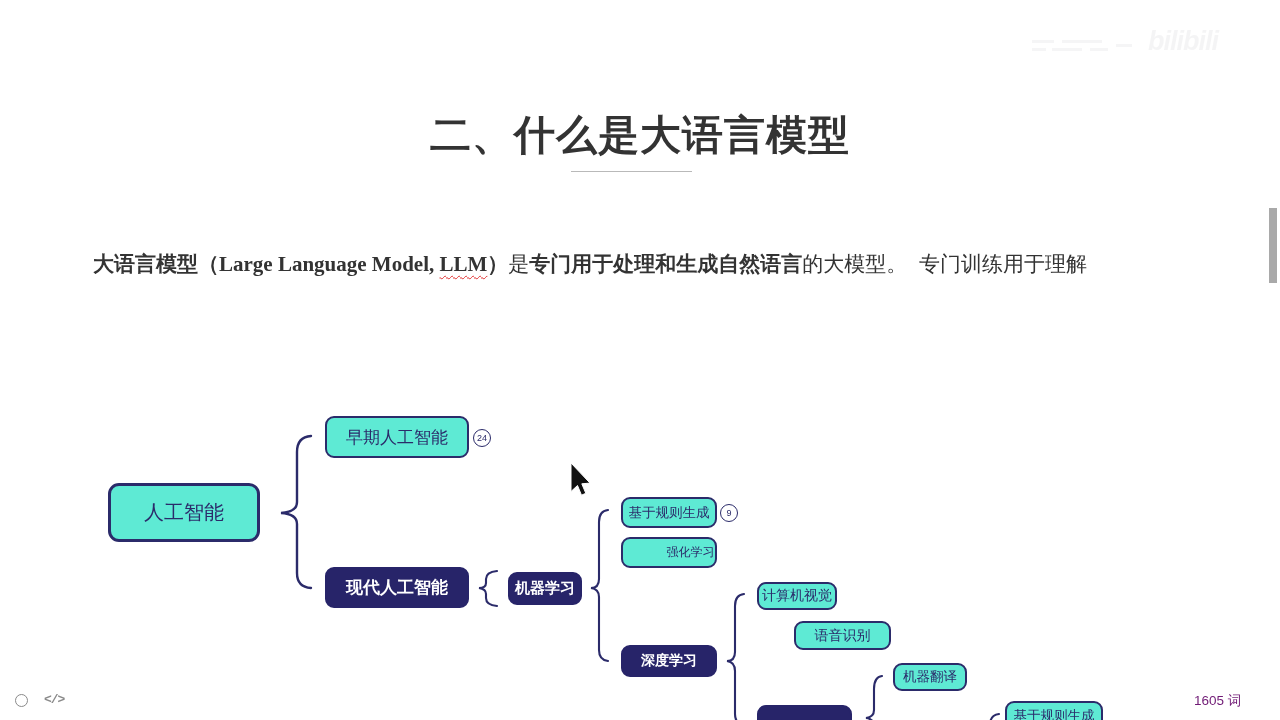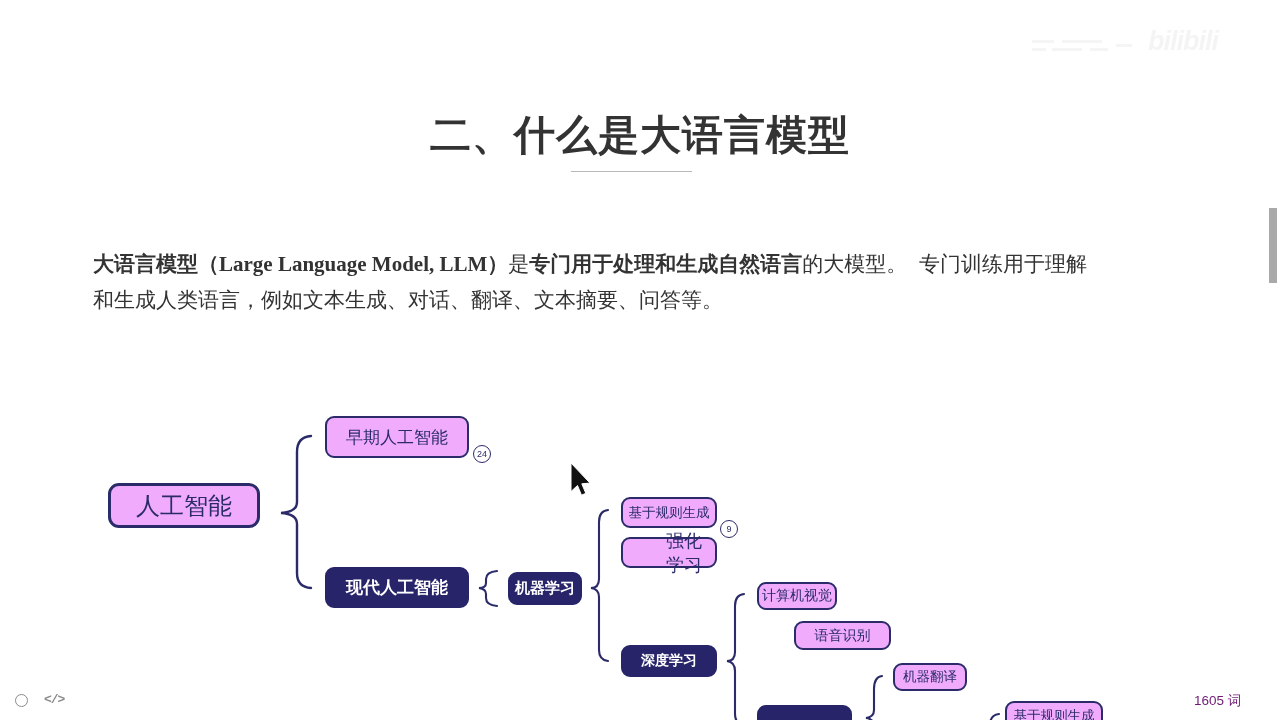--- a/index.html
+++ b/index.html
@@ -32,30 +32,30 @@
   
   .h1 { position:absolute; left:0; top:108px; width:1280px; text-align:center;
         font-size:41px; font-weight:600; color:#333; letter-spacing:1px; }
   .h1-underline { position:absolute; left:571px; top:171px; width:121px; height:1px; background:#b9b9b9; }
 
   
   .para { position:absolute; left:93px; top:246px; width:1094px; color:#333; font-size:21px; line-height:35px; }
   .pline { white-space:pre-wrap; }
   .b { font-weight:bold; }
   .serif { font-family:"Liberation Serif", serif; font-size:21px; }
-  .spell { text-decoration-style:wavy; text-decoration-color:#e03131;
+  .spell { text-decoration:underline; text-decoration-style:wavy; text-decoration-color:#e03131;
            text-decoration-thickness:1px; text-underline-offset:4px;margin-top:32px; }
 
   
   .node { position:absolute; display:flex; align-items:center; justify-content:center;
-          border-radius:9px; color:#2b2b6a; background:#f0abfc; border:2px solid #2b2b6a; z-index:2; }
+          border-radius:9px; color:#2b2b6a; background:#5eead4; border:2px solid #2b2b6a; z-index:2; }
   .node.filled { background:#272469; border-color:#272469; color:#fff; font-weight:600; }
   .node.root { border-width:3px; border-radius:11px; }
   .badge { position:absolute; width:18px; height:18px; border:1.4px solid #2b2b6a; border-radius:50%;
-           color:#2b2b6a; font-size:9px; display:flex; align-items:center; justify-content:center; z-index:2;margin-top:16px; }
+           color:#2b2b6a; font-size:9px; display:flex; align-items:center; justify-content:center; z-index:2; }
 
   .overlay { position:absolute; left:0; top:0; width:1280px; height:720px; z-index:5; pointer-events:none; }
 
   
   .scroll-thumb { position:absolute; right:3px; top:208px; width:8px; height:75px; background:#a9a9a9; }
 
   
   .foot-circle { position:absolute; left:15px; top:694px; width:13px; height:13px;
                  border:1.8px solid #8a8a8a; border-radius:50%; }
   .foot-src { position:absolute; left:44px; top:692px; font-size:13px; color:#8a8a8a; font-weight:bold;
@@ -71,32 +71,31 @@
   <div class="watermark">
     <div class="wm-dashes"></div>
     <div class="wm-logo">bilibili</div>
   </div>
 
   <div class="h1">二、什么是大语言模型</div>
   <div class="h1-underline"></div>
 
   <div class="para">
     <div class="pline"><span class="b">大语言模型</span><span class="b serif">（Large Language Model, </span><span class="b serif spell">LLM</span><span class="b serif">）</span><span>是</span><span class="b">专门用于处理和生成自然语言</span><span>的大模型。  专门训练用于理解</span></div>
-    <div class="pline"><span>和生成人类语言，例如文本生成、对话、翻译、文本摘要、问答等。</span></div>
   </div>
 
   <div>
-    <div class="node root" style="left:108px; top:483px; width:152px; height:45px; font-size:24px;">人工智能</div>
+    <div class="node root" style="left:108px; top:483px; width:152px; height:59px; font-size:20px;">人工智能</div>
     <div class="node" style="left:325px; top:416px; width:144px; height:42px; font-size:17px;">早期人工智能</div>
     <div class="badge" style="left:473px; top:429px;">24</div>
     <div class="node filled" style="left:325px; top:567px; width:144px; height:41px; font-size:17px;">现代人工智能</div>
     <div class="node filled" style="left:508px; top:572px; width:74px;  height:33px; font-size:15px;">机器学习</div>
     <div class="node" style="left:621px; top:497px; width:96px;  height:31px; font-size:13.5px;">基于规则生成</div>
     <div class="badge" style="left:720px; top:504px;">9</div>
-    <div class="node" style="left:621px; top:537px; width:96px;  height:31px; font-size:18px;padding-left:43px;">强化学习</div>
+    <div class="node" style="left:621px; top:537px; width:96px;  height:31px; font-size:12px;padding-left:43px;">强化学习</div>
     <div class="node filled" style="left:621px; top:645px; width:96px;  height:32px; font-size:14px;">深度学习</div>
     <div class="node" style="left:757px; top:582px; width:80px;  height:28px; font-size:14px;">计算机视觉</div>
     <div class="node" style="left:757px; top:621px; width:97px;  height:29px; font-size:14px;margin-left:37px;">语音识别</div>
     <div class="node" style="left:893px; top:663px; width:74px;  height:28px; font-size:13.5px;">机器翻译</div>
     <div class="node filled" style="left:757px; top:705px; width:95px;  height:28px; font-size:13.5px;"></div>
     <div class="node" style="left:1005px;top:701px; width:98px;  height:30px; font-size:13.5px;">基于规则生成</div>
   </div>
 
   <svg class="overlay" viewBox="0 0 1280 720">
     <g fill="none" stroke="#2b2b6a" stroke-width="2.4" stroke-linecap="round">

